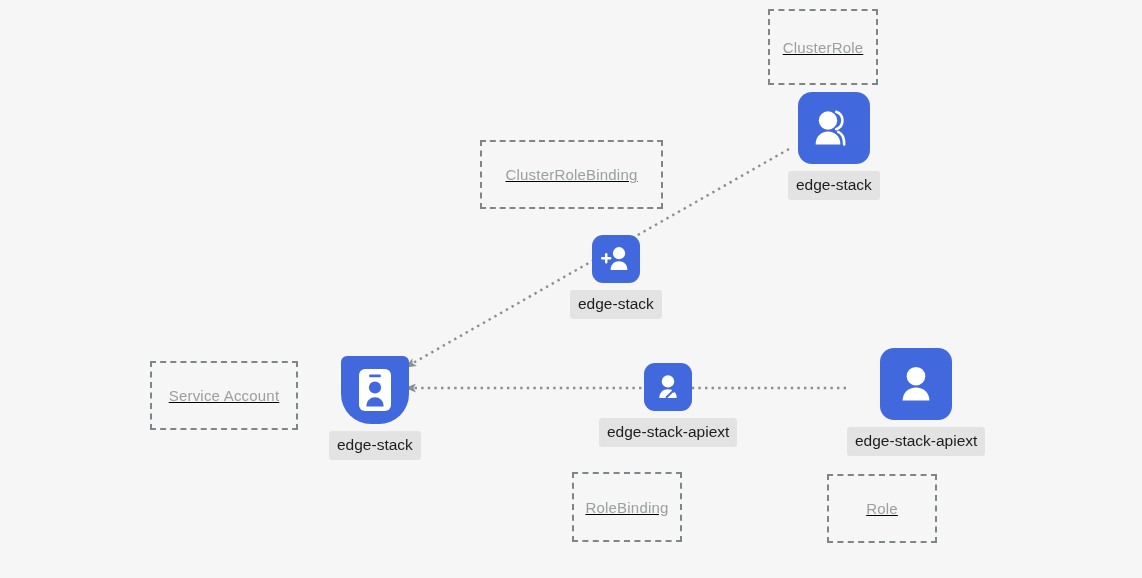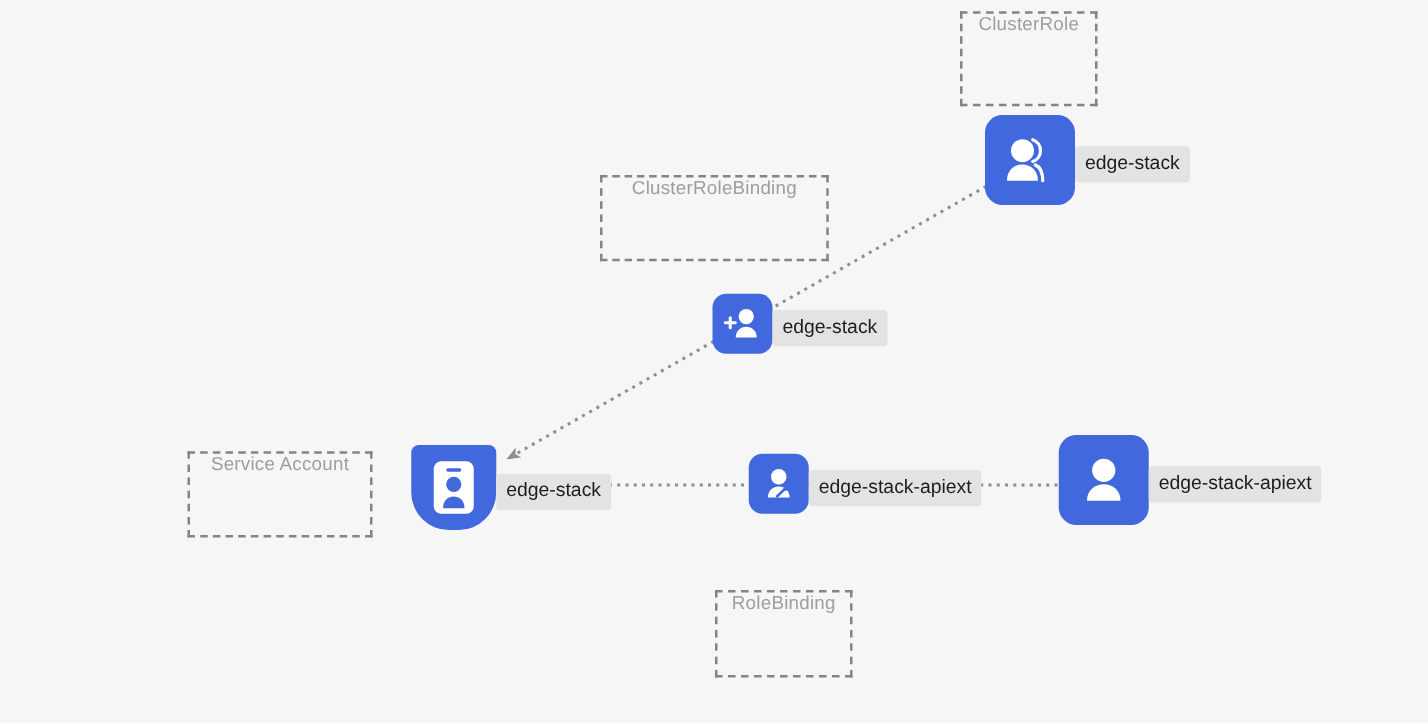--- a/index.html
+++ b/index.html
@@ -18,34 +18,36 @@
     width: 1142px;
     height: 578px;
     background: #f5f6f5;
   }
   
   .kind-box {
     position: absolute;
     border: 2px dashed #808588;
     box-sizing: border-box;
     display: flex;
+    align-items: center;
     justify-content: center;
+    text-decoration: underline;
   }
   .kind-box .kind-label {
     font-size: 15px;
     color: #9a9fa2;
     font-family: "Liberation Sans", sans-serif;
     letter-spacing: 0.2px;
     white-space: nowrap;
   }
   
   .node {
     position: absolute;
     display: flex;
-    flex-direction: row;
+    flex-direction: column;
     align-items: center;
     justify-content: space-between;
   }
   .icon-tile {
     background: #4169dd;
     display: flex;
     align-items: center;
     justify-content: center;
     box-sizing: border-box;
   }
@@ -103,20 +105,23 @@
   </div>
 
   <div class="kind-box" style="left:150px; top:361px; width:148px; height:69px;">
     <span class="kind-label">Service Account</span>
   </div>
 
   <div class="kind-box" style="left:572px; top:472px; width:110px; height:70px;">
     <span class="kind-label">RoleBinding</span>
   </div>
 
+  <div class="kind-box" style="left:827px; top:474px; width:110px; height:69px;">
+    <span class="kind-label">Role</span>
+  </div>
 
   <div class="node" style="left:788px; top:92px;">
     <div class="icon-tile rounded" style="width:72px; height:72px;">
       <svg width="46" height="40" viewBox="0 0 46 40" aria-hidden="true">
         <circle cx="17" cy="12.5" r="9.2" fill="#ffffff"></circle>
         <path d="M4.6 36.5 C4.6 28.6 10.2 23.6 17 23.6 C23.8 23.6 29.4 28.6 29.4 36.5 Z" fill="#ffffff"></path>
         <path d="M25.2 3.8 A9.2 9.2 0 0 1 25.2 21.2" fill="none" stroke="#ffffff" stroke-width="2.6" stroke-linecap="round"></path>
         <path d="M33.2 36.5 C33.2 29.3 30.4 25.2 27.2 23.9" fill="none" stroke="#ffffff" stroke-width="2.6" stroke-linecap="round"></path>
       </svg>
     </div>

